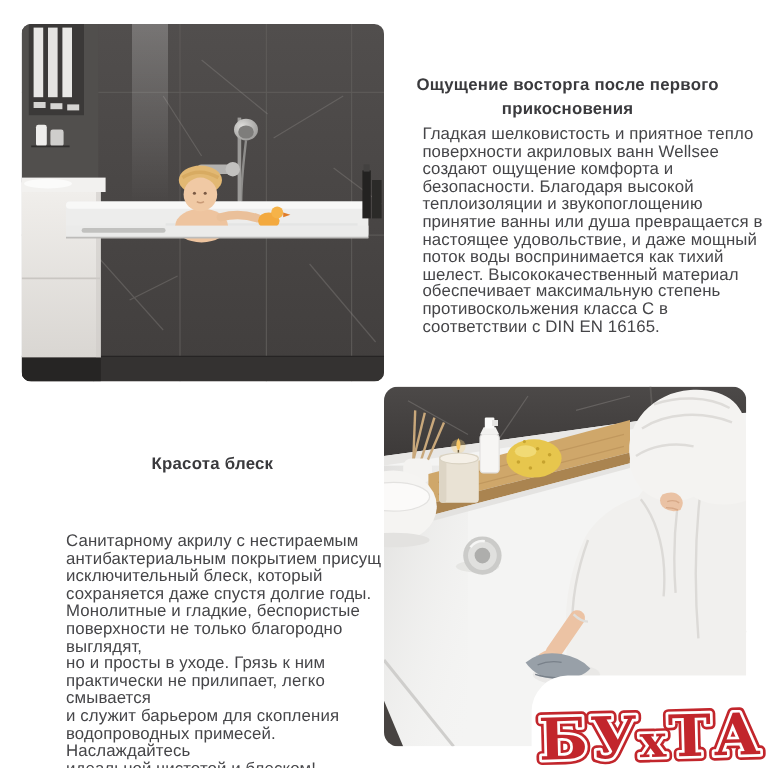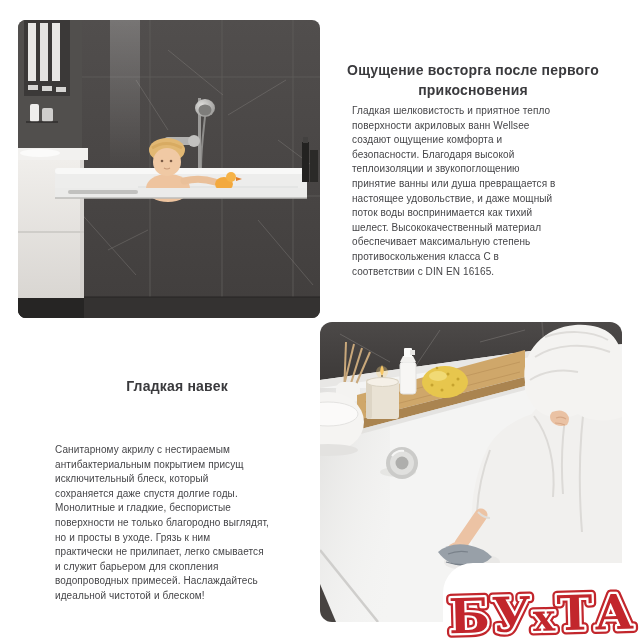--- a/index.html
+++ b/index.html
@@ -6,21 +6,21 @@
   .canvas{position:relative;width:640px;height:640px;background:#ffffff;overflow:hidden;
           font-family:"Liberation Sans",sans-serif;}
   .photo{position:absolute;overflow:hidden;}
   #photo1{left:18px;top:20px;width:302px;height:298px;border-radius:8px;}
   #photo2{left:320px;top:322px;width:302px;height:300px;border-radius:12px;}
   .photo svg{display:block;width:100%;height:100%;}
   .heading{position:absolute;font-weight:700;color:#3a3a3d;font-size:14px;line-height:20px;
            text-align:center;white-space:pre-line;letter-spacing:.2px;}
   #heading1{left:340px;top:60px;width:266px;}
   #heading2{left:55px;top:376px;width:244px;}
-  .body-text{position:absolute;color:#454548;font-size:10px;line-height:14.6px;
+  .body-text{position:absolute;color:#454548;font-size:14px;line-height:14.6px;
              white-space:pre-line;letter-spacing:.1px;}
   #body1{left:352px;top:104px;width:288px;}
   #body2{left:55px;top:403px;width:278px;margin-top:40px;}
   .wm-blob{position:absolute;left:443px;top:563px;width:197px;height:77px;background:#ffffff;
            border-top-left-radius:30px;}
   .wm-blob svg{display:block;width:100%;height:100%;overflow:visible;}
   .lg{font-family:"DejaVu Serif",serif;font-weight:700;font-size:48px;letter-spacing:2px;}
   .lg-outer{fill:none;stroke:#c2262c;stroke-width:9px;stroke-linejoin:round;}
   .lg-mid{fill:#c2262c;stroke:#ffffff;stroke-width:4.5px;stroke-linejoin:round;paint-order:stroke;}
 </style>
@@ -146,21 +146,21 @@
 безопасности. Благодаря высокой
 теплоизоляции и звукопоглощению
 принятие ванны или душа превращается в
 настоящее удовольствие, и даже мощный
 поток воды воспринимается как тихий
 шелест. Высококачественный материал
 обеспечивает максимальную степень
 противоскольжения класса С в
 соответствии с DIN EN 16165.</div>
 
-  <div class="heading" id="heading2">Гладкая навек</div>
+  <div class="heading" id="heading2">Красота блеск</div>
   <div class="body-text" id="body2">Санитарному акрилу с нестираемым
 антибактериальным покрытием присущ
 исключительный блеск, который
 сохраняется даже спустя долгие годы.
 Монолитные и гладкие, беспористые
 поверхности не только благородно выглядят,
 но и просты в уходе. Грязь к ним
 практически не прилипает, легко смывается
 и служит барьером для скопления
 водопроводных примесей. Наслаждайтесь

